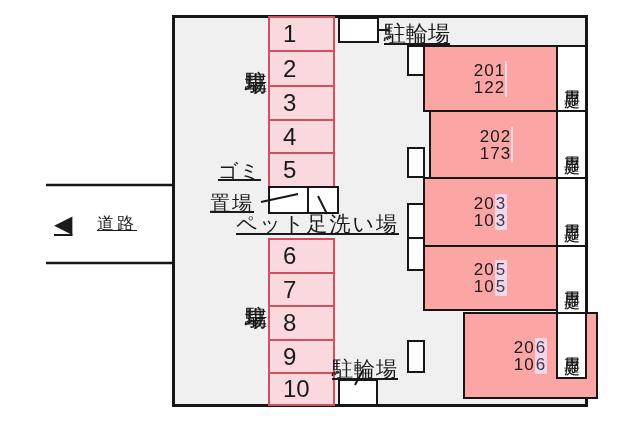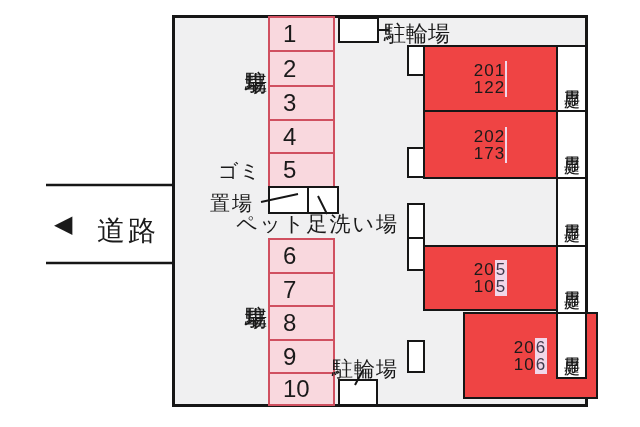--- a/index.html
+++ b/index.html
@@ -16,39 +16,39 @@
   
   .stall{
     left:268px;width:67px;background:#f9d8de;border:2px solid #d05060;
     display:flex;align-items:center;z-index:3;
     font-size:24px;padding-left:13px;color:#1a1a1a;
   }
   
   .wbox{background:#ffffff;border:2px solid #161616;z-index:4;}
   
   .unit{
-    left:423px;width:135px;background:#ef4444;border:2px solid #161616;z-index:3;
+    left:423px;width:135px;background:#fca5a5;border:2px solid #161616;z-index:3;
     display:flex;flex-direction:column;align-items:center;justify-content:center;
     font-size:17px;line-height:17px;letter-spacing:1px;
   }
   .unit .hl{background:#f1d7e9;color:#413a4d;padding:0 1px;}
   
   .garden{
     left:556px;width:31px;background:#ffffff;border:2px solid #161616;z-index:3;
     display:flex;align-items:center;justify-content:center;
     writing-mode:vertical-rl;text-orientation:upright;
     font-size:16px;letter-spacing:1px;
   }
   .vlabel{
     writing-mode:vertical-rl;text-orientation:upright;
     font-size:22px;letter-spacing:1px;z-index:4;
   }
-  .lbl{z-index:6;white-space:nowrap;}
+  .lbl{z-index:6;white-space:nowrap;text-decoration:underline;}
   #road-arrow{left:54px;top:210px;font-size:24px;}
-  #road-label{left:97px;top:212px;font-size:28px;letter-spacing:3px;}
+  #road-label{left:97px;top:212px;font-size:17px;letter-spacing:3px;}
   #gomi1{left:218px;top:158px;font-size:20px;letter-spacing:1px;}
   #gomi2{left:210px;top:190px;font-size:20px;letter-spacing:2px;}
   #pet-label{left:236px;top:210px;font-size:21px;letter-spacing:2px;}
   #bike-top-label{left:384px;top:19px;font-size:22px;}
   #bike-bottom-label{left:332px;top:355px;font-size:21px;letter-spacing:1px;}
 </style>
 </head>
 <body>
 
 <div id="canvas">
@@ -92,23 +92,27 @@
   <div class="abs wbox" style="left:338px;top:17px;width:41px;height:26px;"></div>
   <span id="bike-top-label" class="abs lbl">駐輪場</span>
 
   <div class="abs wbox" style="left:338px;top:379px;width:40px;height:27px;"></div>
   <span id="bike-bottom-label" class="abs lbl">駐輪場</span>
 
   <div class="abs unit" style="top:45px;height:67px;">
     <div><span>201</span><span class="hl"></span></div>
     <div><span>122</span><span class="hl"></span></div>
   </div>
-  <div class="abs unit" style="top:110px;height:69px;">
+  <div class="abs unit" style="top:110px;height:69px;margin-left:6px;">
     <div><span>202</span><span class="hl"></span></div>
     <div><span>173</span><span class="hl"></span></div>
+  </div>
+  <div class="abs unit" style="top:177px;height:70px;">
+    <div><span>20</span><span class="hl">3</span></div>
+    <div><span>10</span><span class="hl">3</span></div>
   </div>
   <div class="abs unit" style="top:245px;height:66px;">
     <div><span>20</span><span class="hl">5</span></div>
     <div><span>10</span><span class="hl">5</span></div>
   </div>
   <div class="abs unit" style="top:312px;height:87px;margin-left:40px;">
     <div><span>20</span><span class="hl">6</span></div>
     <div><span>10</span><span class="hl">6</span></div>
   </div>
 

